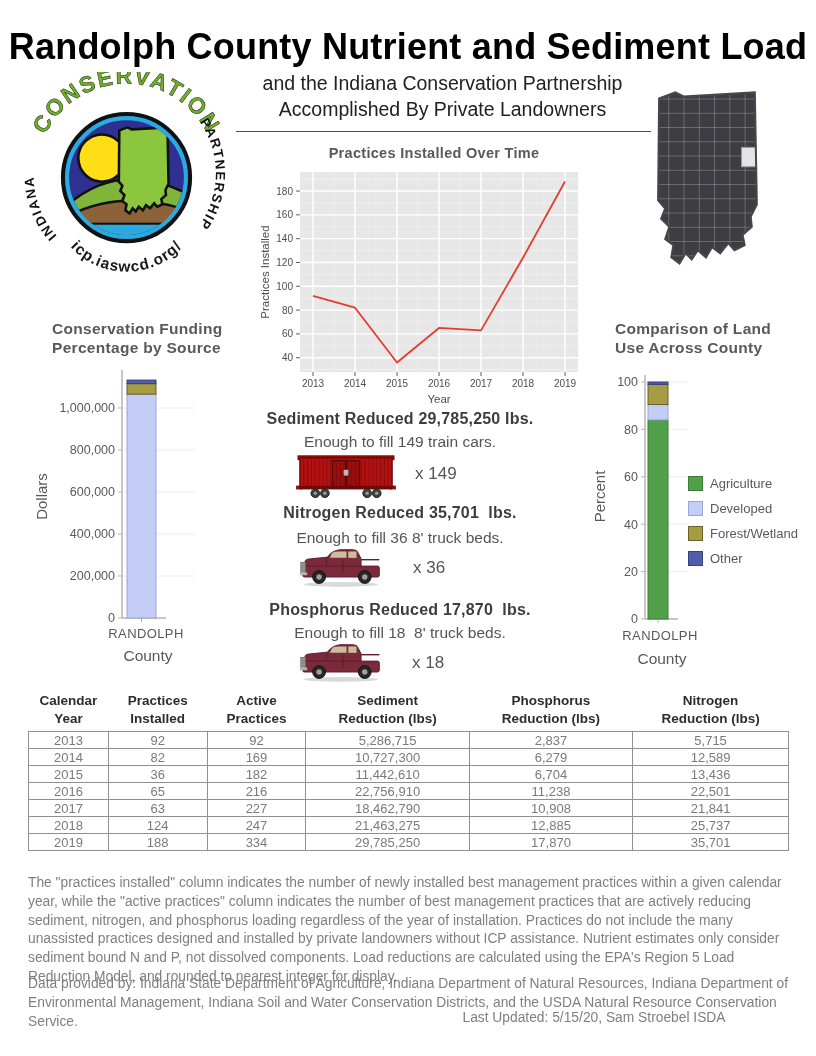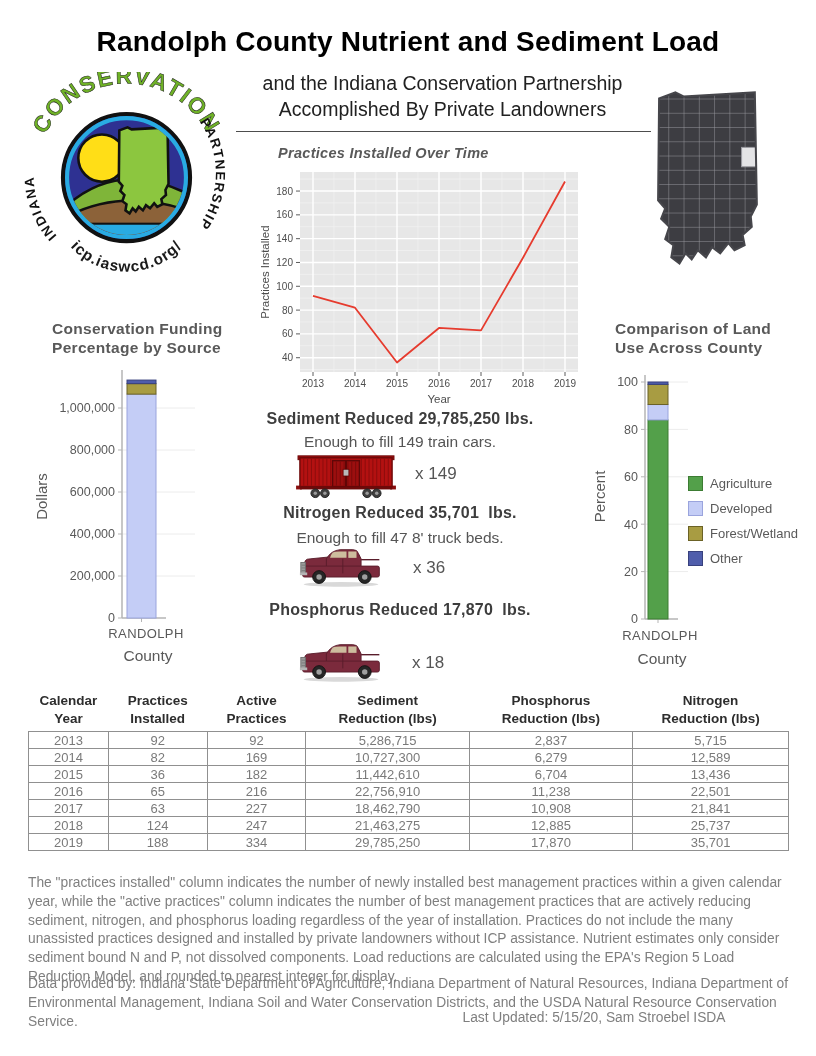--- a/index.html
+++ b/index.html
@@ -1,26 +1,26 @@
 <!DOCTYPE html>
 <html><head>
 <meta charset="utf-8">
 <style>
   html,body{margin:0;padding:0;background:#fff;}
   #page{position:relative;width:816px;height:1056px;background:#ffffff;overflow:hidden;
         font-family:"Liberation Sans",sans-serif;}
   .abs{position:absolute;}
-  .page-title{left:0;top:26px;width:816px;text-align:center;font-size:28px;font-weight:bold;
+  .page-title{left:0;top:26px;width:816px;text-align:center;font-size:36px;font-weight:bold;
               color:#000;letter-spacing:.2px;margin:0;}
   .subtitle{left:205px;top:71px;width:475px;text-align:center;font-size:19.5px;color:#212121;line-height:1.32;}
   .subtitle-rule{left:236px;top:131px;width:415px;border-top:1.5px solid #4d4d4d;height:0;}
   .logo{left:24px;top:72px;width:205px;height:205px;}
   .map{left:653px;top:84px;}
   .chart-heading{font-weight:bold;color:#595959;letter-spacing:.3px;}
-  .lc-title{left:278px;top:145px;width:312px;font-size:14.5px;font-style:italic;}
+  .lc-title{left:278px;top:145px;width:312px;text-align:center;font-size:14.5px;}
   .funding-title{left:52px;top:319px;font-size:15.5px;line-height:1.25;}
   .land-title{left:615px;top:319px;font-size:15.5px;line-height:1.25;}
   .vlab{width:110px;text-align:center;transform:rotate(-90deg);font-size:15px;color:#595959;}
   .v-dollars{left:-14px;top:488px;}
   .v-percent{left:544px;top:488px;}
   .legend{display:flex;flex-direction:column;}
   .lg-item{display:flex;align-items:center;gap:7px;height:25px;font-size:13px;color:#595959;}
   .sw{width:13px;height:13px;border:1px solid #888;display:inline-block;flex:0 0 13px;}
   .cat-label{width:120px;text-align:center;font-size:13px;color:#595959;letter-spacing:.4px;}
   .x-label{width:100px;text-align:center;font-size:15.5px;color:#595959;}
@@ -232,21 +232,21 @@
           <circle cx="20" cy="43" r="1.8"></circle>
           <circle cx="30" cy="43" r="1.8"></circle>
           <circle cx="74" cy="43" r="1.8"></circle>
           <circle cx="84" cy="43" r="1.8"></circle>
         </g>
     </svg>
   </div>
   <div class="abs mult" style="left:415px;top:464px;">x 149</div>
 
   <div class="abs red-head" style="top:504px;">Nitrogen Reduced 35,701  lbs.</div>
-  <div class="abs red-sub" style="top:529px;">Enough to fill 47 8' truck beds.</div>
+  <div class="abs red-sub" style="top:529px;">Enough to fill 36 8' truck beds.</div>
   <div class="abs" style="left:299px;top:546px;">
     <svg width="84" height="42" viewBox="0 0 92 46">
       <ellipse cx="46" cy="42" rx="41" ry="2.5" fill="#d9d9d9"></ellipse>
       <path d="M4,24 L7,16 Q8,14 13,14 L33,12 L33,24 Z" fill="#7b2a3c" stroke="#591d2b" stroke-width="1"></path>
       <path d="M30,14 Q35,5 45,4 L59,4 Q64,4 65,8 L68,14 L68,25 L30,25 Z" fill="#7b2a3c" stroke="#591d2b" stroke-width="1"></path>
       <path d="M37,7 Q39,6 44,6 L52,6 L52,13 L34,13 Q35,9 37,7 Z" fill="#cdbd9e"></path>
       <rect x="54" y="6" width="9" height="7" fill="#cdbd9e"></rect>
       <rect x="4" y="22" width="84" height="12" rx="2" fill="#7b2a3c" stroke="#591d2b" stroke-width="1"></rect>
       <path d="M68,15 L88,15" stroke="#591d2b" stroke-width="1.5"></path>
       <rect x="2" y="18" width="5" height="12" fill="#9b9b9b" stroke="#6f6f6f" stroke-width="1"></rect>
@@ -255,20 +255,21 @@
       <path d="M48,14 V30" stroke="#591d2b" stroke-width="1"></path>
       <circle cx="22" cy="34" r="7" fill="#262626" stroke="#111" stroke-width="1"></circle>
         <circle cx="22" cy="34" r="3" fill="#9f9f9f"></circle>
       <circle cx="72" cy="34" r="7" fill="#262626" stroke="#111" stroke-width="1"></circle>
         <circle cx="72" cy="34" r="3" fill="#9f9f9f"></circle>
     </svg>
   </div>
   <div class="abs mult" style="left:413px;top:558px;">x 36</div>
 
   <div class="abs red-head" style="top:601px;">Phosphorus Reduced 17,870  lbs.</div>
+  <div class="abs red-sub" style="top:624px;">Enough to fill 18  8' truck beds.</div>
   <div class="abs" style="left:299px;top:641px;">
     <svg width="84" height="42" viewBox="0 0 92 46">
       <ellipse cx="46" cy="42" rx="41" ry="2.5" fill="#d9d9d9"></ellipse>
       <path d="M4,24 L7,16 Q8,14 13,14 L33,12 L33,24 Z" fill="#7b2a3c" stroke="#591d2b" stroke-width="1"></path>
       <path d="M30,14 Q35,5 45,4 L59,4 Q64,4 65,8 L68,14 L68,25 L30,25 Z" fill="#7b2a3c" stroke="#591d2b" stroke-width="1"></path>
       <path d="M37,7 Q39,6 44,6 L52,6 L52,13 L34,13 Q35,9 37,7 Z" fill="#cdbd9e"></path>
       <rect x="54" y="6" width="9" height="7" fill="#cdbd9e"></rect>
       <rect x="4" y="22" width="84" height="12" rx="2" fill="#7b2a3c" stroke="#591d2b" stroke-width="1"></rect>
       <path d="M68,15 L88,15" stroke="#591d2b" stroke-width="1.5"></path>
       <rect x="2" y="18" width="5" height="12" fill="#9b9b9b" stroke="#6f6f6f" stroke-width="1"></rect>

